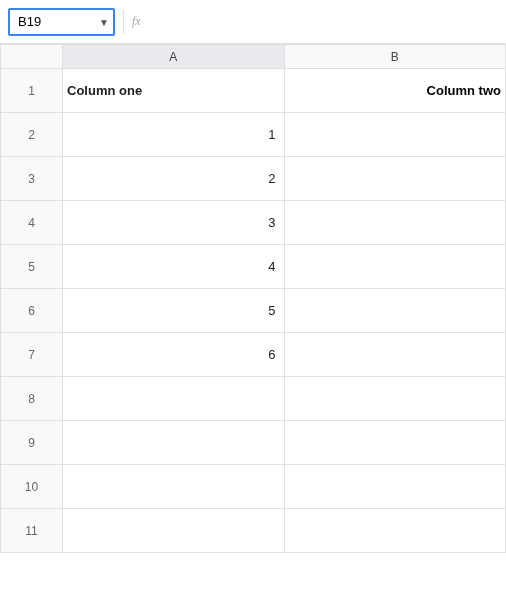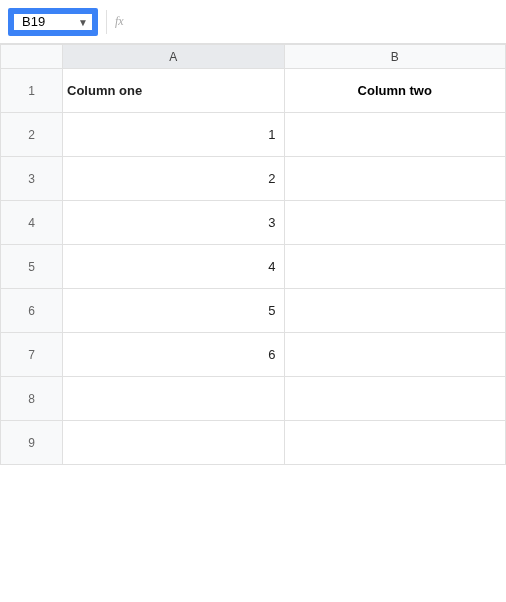--- a/index.html
+++ b/index.html
@@ -22,23 +22,23 @@
       display: flex;
       align-items: center;
       height: 44px;
       border-bottom: 1px solid #e0e0e0;
       background: #fff;
       padding: 0 8px;
       gap: 0;
     }
 
     .cell-ref-box {
-      width: 90px;
+      width: 107px;
       height: 28px;
-      border: 6px solid #3b82f6;
+      border: 2px solid #3b82f6;
       border-radius: 2px;
       display: flex;
       align-items: center;
       padding: 0 8px;
       font-size: 13px;
       background: #fff;
       position: relative;
     }
 
     .cell-ref-dropdown {
@@ -163,21 +163,21 @@
       <tr class="col-header-row">
         <th class="row-num-header"></th>
         <th class="col-a-header">A</th>
         <th class="col-b-header">B</th>
       </tr>
     </thead>
     <tbody id="grid-body">
     <tr class="header-row">
           <td class="row-num">1</td>
           <td class="cell-a" style="text-align: left; font-weight: bold;">Column one</td>
-          <td class="cell-b" style="text-align: center; font-weight: bold; margin-left: 8px;">Column two</td>
+          <td class="cell-b" style="text-align: right; font-weight: bold; margin-left: 8px;">Column two</td>
         </tr>
         <tr>
           <td class="row-num">2</td>
           <td class="cell-a">1</td>
           <td class="cell-b"></td>
         </tr>
         <tr>
           <td class="row-num">3</td>
           <td class="cell-a">2</td>
           <td class="cell-b"></td>
@@ -202,18 +202,28 @@
           <td class="cell-a">6</td>
           <td class="cell-b"></td>
         </tr>
         <tr>
           <td class="row-num">8</td>
           <td class="cell-a"></td>
           <td class="cell-b"></td>
         </tr>
         <tr>
           <td class="row-num">9</td>
+          <td class="cell-a"></td>
+          <td class="cell-b"></td>
+        </tr>
+        <tr>
+          <td class="row-num">10</td>
+          <td class="cell-a"></td>
+          <td class="cell-b"></td>
+        </tr>
+        <tr>
+          <td class="row-num">11</td>
           <td class="cell-a"></td>
           <td class="cell-b"></td>
         </tr>
       </tbody>
   </table>
 </div>
 
 </body></html>

